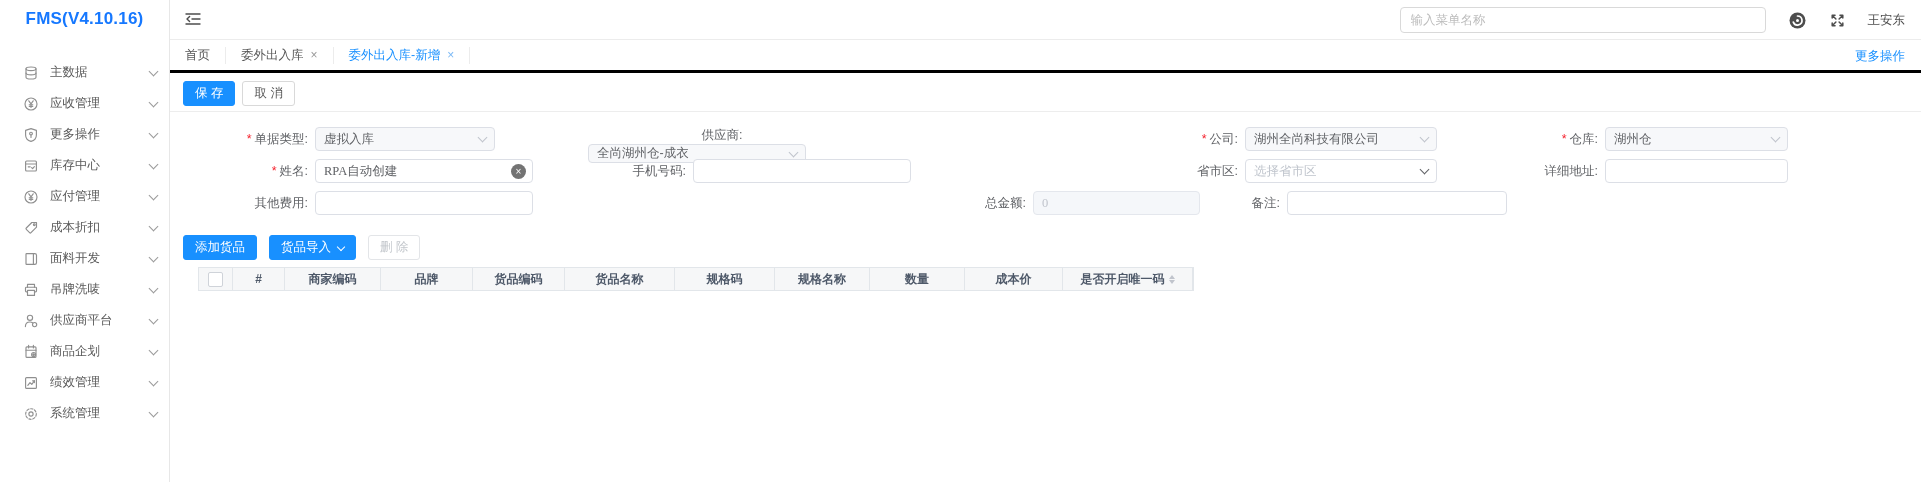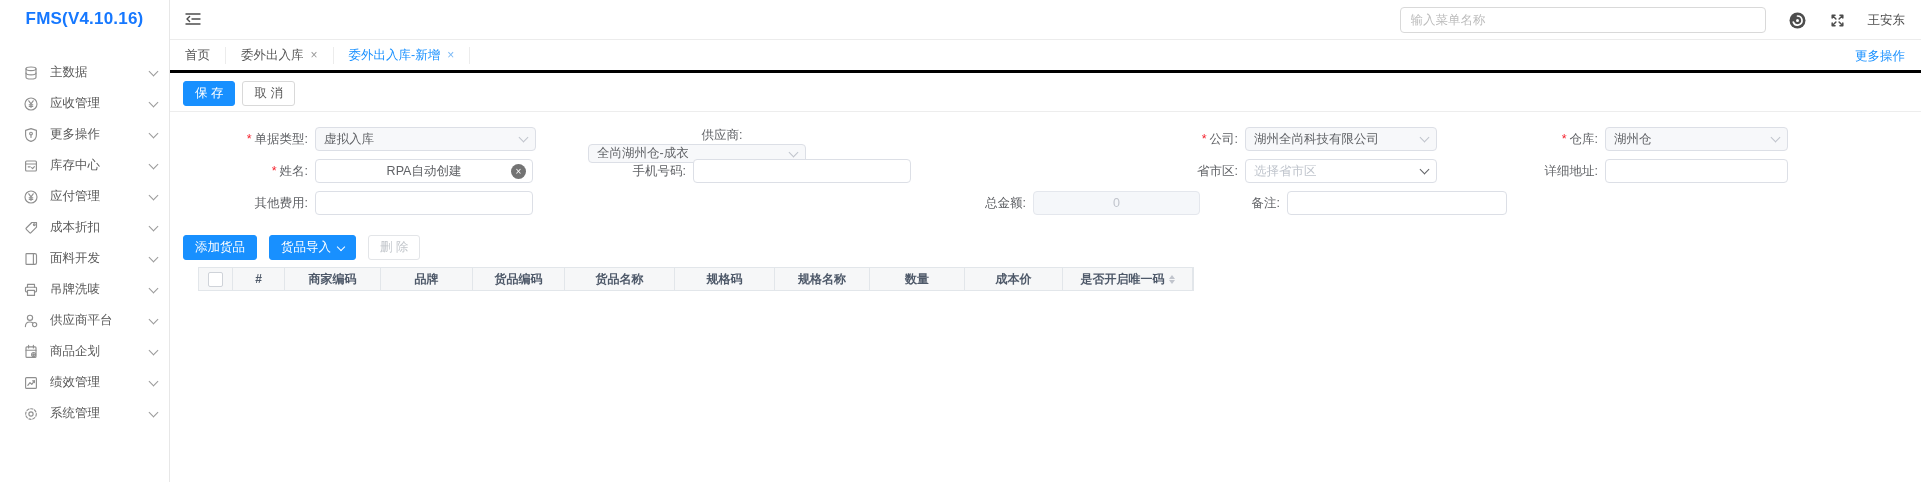--- a/index.html
+++ b/index.html
@@ -38,21 +38,21 @@
   .btn{display:inline-flex;align-items:center;justify-content:center;height:25px;padding:0 11px;font-size:12.5px;border-radius:3px;box-sizing:border-box;cursor:pointer;border:1px solid transparent;}
   .btn.primary{background:#1890ff;color:#fff;border-color:#1890ff;}
   .btn.default{background:#fff;color:#555;border-color:#d9d9d9;}
   .btn.disabled{background:#fff;color:#c3c7cc;border-color:#e3e5e8;cursor:not-allowed;}
 
   
   .field{position:absolute;display:flex;align-items:center;height:24px;}
   .flabel{width:105px;text-align:right;font-size:12.5px;color:#606266;padding-right:7px;box-sizing:border-box;white-space:nowrap;}
   .flabel.req::before{content:"*";color:#f5222d;margin-right:3px;}
   .ibox{position:relative;height:24px;border:1px solid #dcdfe6;border-radius:4px;box-sizing:border-box;background:#fff;display:flex;align-items:center;}
-  .ibox input{border:none;outline:none;background:transparent;width:100%;height:100%;padding:0 8px;font-size:12.5px;color:#606266;font-family:Liberation Sans, sans-serif;box-sizing:border-box;text-align:center;}
+  .ibox input{border:none;outline:none;background:transparent;width:100%;height:100%;padding:0 8px;font-size:12.5px;color:#606266;font-family:Liberation Serif, serif;box-sizing:border-box;}
   .sel{justify-content:space-between;padding:0 8px;cursor:pointer;}
   .sel .val{font-size:12.5px;color:#606266;overflow:hidden;white-space:nowrap;}
   .sel.dim{background:#f7f8fa;}
   .sel .ph{color:#bfc4cc;}
   .schev{width:6px;height:6px;border-right:1.3px solid #c0c4cc;border-bottom:1.3px solid #c0c4cc;transform:rotate(45deg);margin-top:-3px;flex:none;margin-left:6px;}
   .schev.dark{border-color:#606266;}
   .clear{position:absolute;right:6px;top:4px;width:15px;height:15px;border-radius:50%;background:#737373;color:#fff;font-size:10px;line-height:15px;text-align:center;cursor:pointer;}
   .ibox.disabled{background:#f5f7fa;border-color:#e4e7ed;}
   .ibox.disabled input{color:#c0c4cc;}
 
@@ -265,21 +265,21 @@
 
   <div class="main">
 
     <div class="actions">
       <span class="btn primary">保 存</span>
       <span class="btn default">取 消</span>
     </div>
 
     <div class="field" style="left:40px;top:54px;">
       <span class="flabel req">单据类型:</span>
-      <div class="ibox sel dim" style="width:221px;font-family:Liberation Mono, monospace;">
+      <div class="ibox sel dim" style="width:180px;font-family:Liberation Mono, monospace;">
         <span class="val">虚拟入库</span>
         <span class="schev"></span>
       </div>
     </div>
     <div class="field" style="left:418px;top:54px;flex-direction:column;">
       <span class="flabel">供应商:</span>
       <div class="ibox sel dim" style="width:218px;">
         <span class="val">全尚湖州仓-成衣</span>
         <span class="schev"></span>
       </div>

